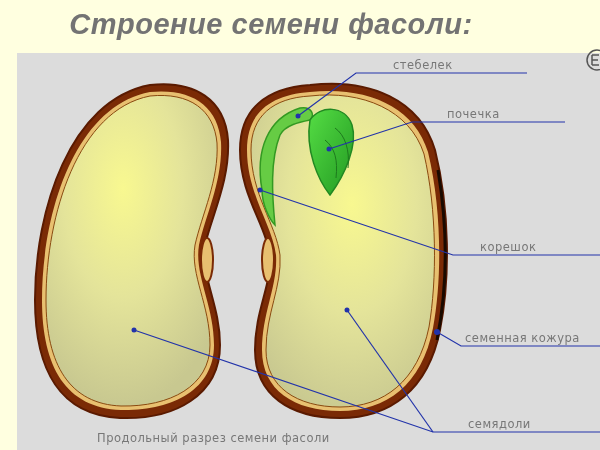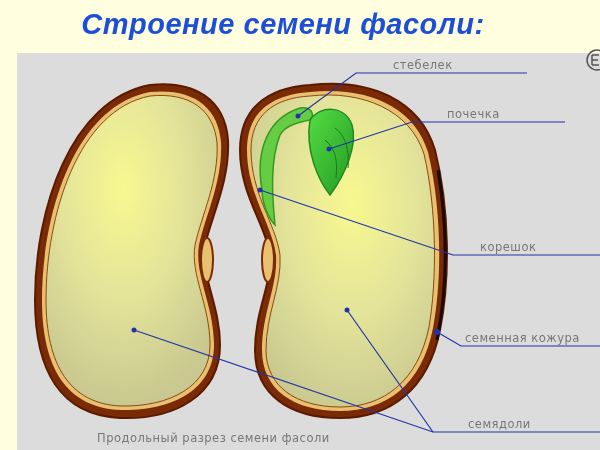--- a/index.html
+++ b/index.html
@@ -7,21 +7,21 @@
       width:600px; height:450px; overflow:hidden;
       background:#ffffe0;
       position:relative;
       font-family:"Liberation Sans", sans-serif;
     }
     .title {
       position:absolute; left:0; top:8px; width:542px;
       text-align:center;
       font-family:"Liberation Sans", sans-serif;
       font-size:29px; font-weight:bold; font-style:italic;
-      color:#1d4ed8; letter-spacing:0.5px;margin-left:12px;
+      color:#737373; letter-spacing:0.5px;
     }
     .panel {
       position:absolute; left:17px; top:53px; width:583px; height:397px;
       background:#dcdcdc;
     }
     svg { position:absolute; left:0; top:0; }
     .lbl {
       font-family:"DejaVu Sans", sans-serif;
       font-size:11.5px; fill:#777; letter-spacing:0.5px;
     }

